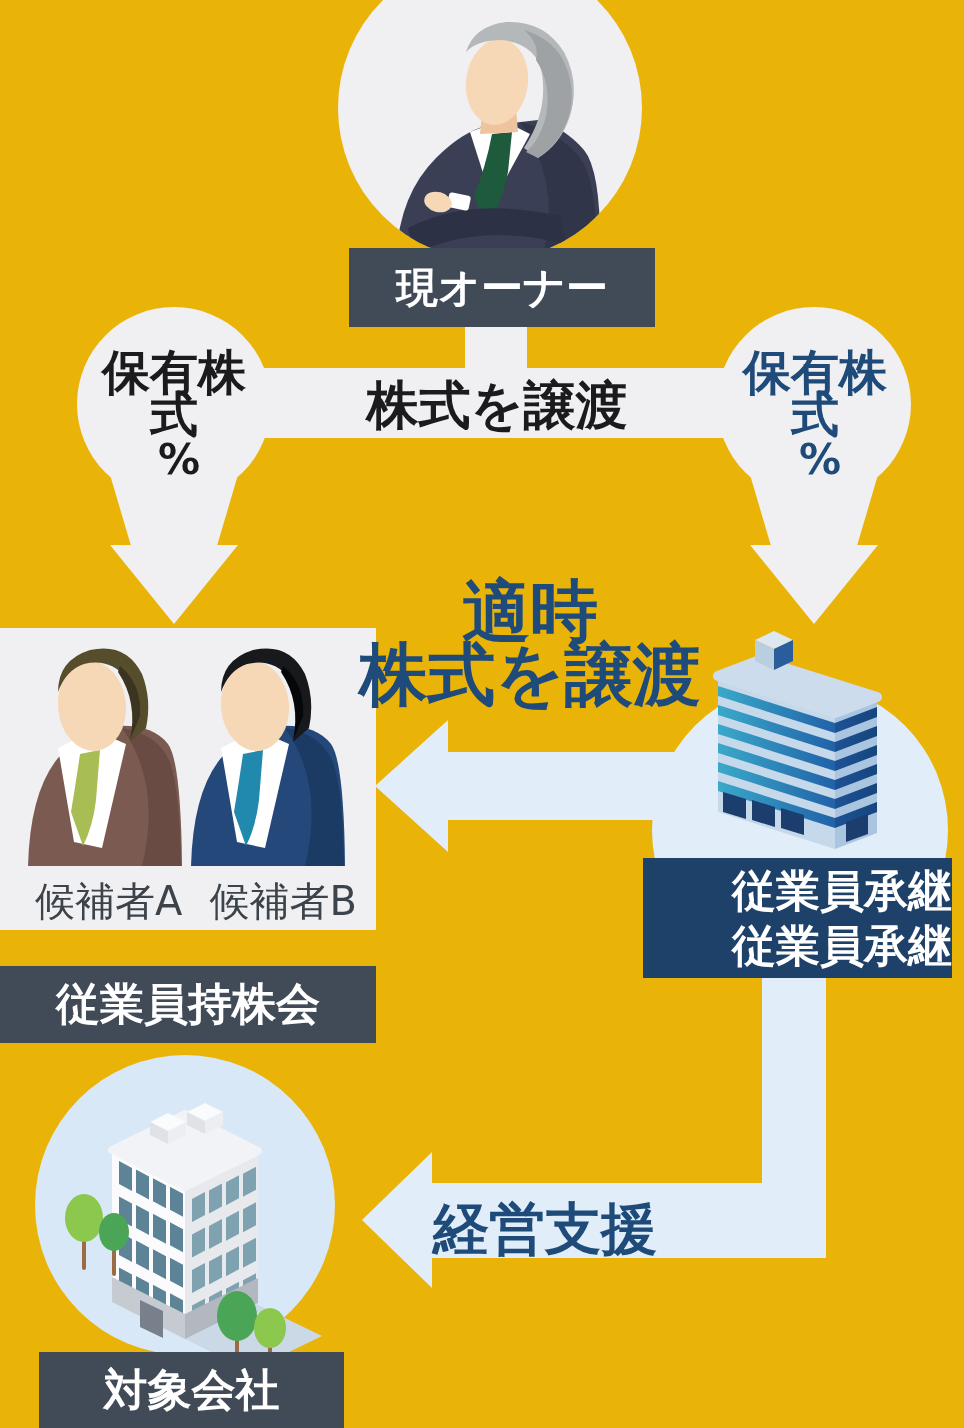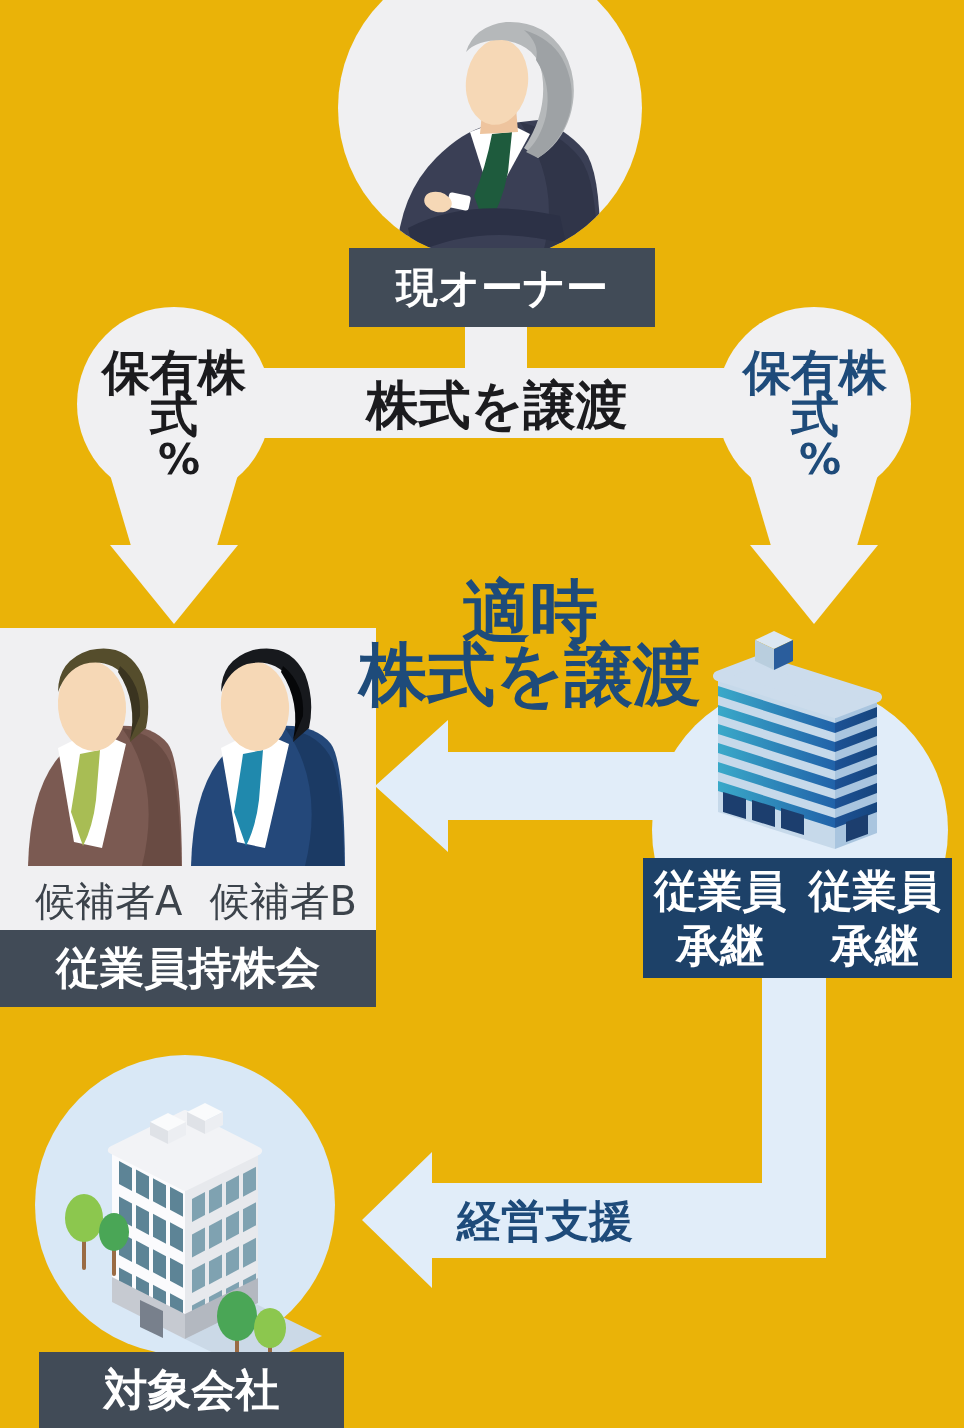--- a/index.html
+++ b/index.html
@@ -23,25 +23,25 @@
   .stake-label{font-size:48px;line-height:42px;}
   .stake-row{display:flex;align-items:baseline;justify-content:center;}
   .stake-value{font-size:76px;line-height:78px;}
   .stake-unit{font-size:42px;margin-left:10px;}
   .stake-left{color:var(--text_dark);}
   .stake-right{color:var(--text_navy);}
   .timely{left:330px;width:400px;text-align:center;color:var(--text_navy);
     font-weight:700;font-size:68px;line-height:58px;}
   .cands{left:0;top:874px;width:376px;display:flex;justify-content:center;gap:27px;
     color:var(--candidate_text);font-size:40px;font-weight:500;margin-left:8px;}
-  .esop-bar{left:0;top:930px;width:376px;height:77px;font-size:44px;}
+  .esop-bar{left:0;top:966px;width:376px;height:77px;font-size:44px;}
   .partners-box{left:643px;top:858px;width:309px;height:120px;
-    font-size:44px;line-height:55px;flex-direction:row;}
+    font-size:44px;line-height:55px;flex-direction:column;align-items:flex-end;}
   .support{left:420px;top:1192px;width:250px;text-align:center;
-    color:var(--text_navy);font-weight:700;font-size:44px;}
+    color:var(--text_navy);font-weight:700;font-size:56px;}
   .target-box{left:23px;top:1352px;width:305px;height:76px;font-size:44px;margin-left:16px;}
 </style>
 </head>
 <body>
 
 <div id="stage">
 
   <svg id="diagram-svg" width="964" height="1428" viewBox="0 0 964 1428">
     <defs>
       <clipPath id="clipTopCircle">

